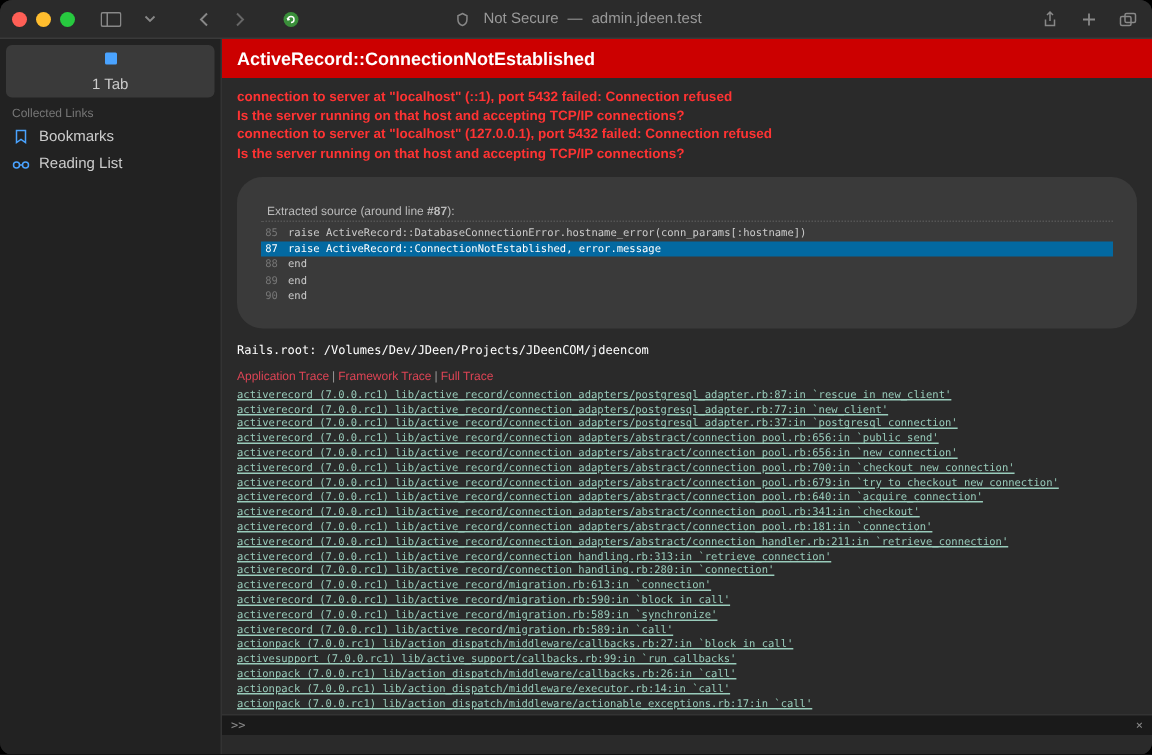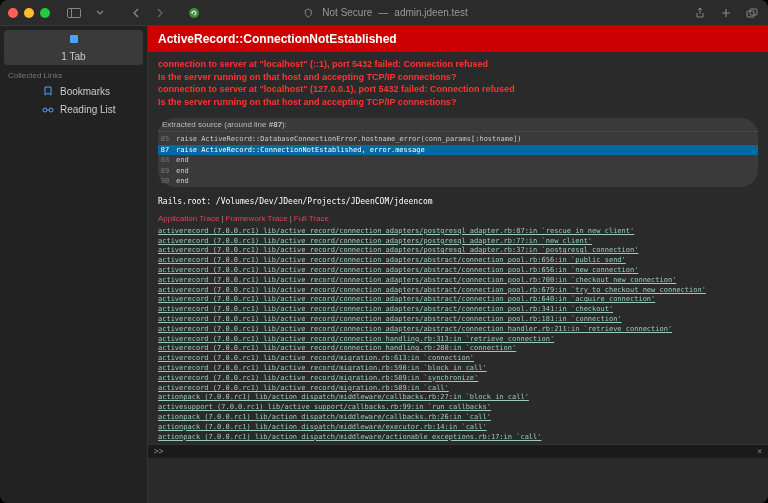--- a/index.html
+++ b/index.html
@@ -9,28 +9,28 @@
 .traffic { display: flex; gap: 6px; }
 .light { width: 10px; height: 10px; border-radius: 50%; }
 .red { background: #ff5f56; } .yellow { background: #ffbd2e; } .green { background: #27c93f; }
 .tb-icons { display: flex; gap: 10px; margin-left: 10px; }
 .tb-icon { width: 16px; height: 16px; display: flex; align-items: center; justify-content: center; color: #888; }
 .tb-center { position: absolute; left: 50%; transform: translateX(-50%); display: flex; align-items: center; gap: 6px; color: #999; font-size: 10px; }
 .nav-arrows { display: flex; gap: 8px; margin-left: 14px; }
 .tb-right { margin-left: auto; display: flex; gap: 10px; }
 .body { display: flex; flex: 1; overflow: hidden; }
 .sidebar { width: 148px; background: #222; border-right: 1px solid #333; display: flex; flex-direction: column; padding-top: 4px; font-size: 10px; color: #ccc; }
-.side-row { display: flex; align-items: center; padding: 3px 8px; gap: 6px; margin-left: 34px; }
+.side-row { display: flex; align-items: center; padding: 3px 8px; gap: 6px; }
 .side-row.active { background: #3a3a3a; border-radius: 4px; margin: 0 4px; flex-direction: column; }
 .side-section { color: #777; font-size: 8px; padding: 6px 8px 2px; }
 .side-icon { width: 12px; height: 12px; display: inline-flex; align-items: center; justify-content: center; }
 .main { flex: 1; background: #2a2a2a; overflow: auto; font-size: 8px; }
 .err-head { background: #cc0000; color: #fff; font-weight: bold; font-size: 12px; padding: 6px 10px; }
 .err-msg { color: #ff3333; font-weight: bold; padding: 6px 10px; font-size: 9px; line-height: 1.4; }
-.src-box { background: #3a3a3a; margin: 4px 10px; padding: 0; border-radius: 17px; }
+.src-box { background: #3a3a3a; margin: 4px 10px; padding: 16px; border-radius: 17px; }
 .src-title { color: #bbb; font-size: 8px; padding: 2px 4px; border-bottom: 1px dotted #555; margin-bottom: 2px; }
 .src-line { display: flex; font-family: Menlo, monospace; font-size: 7px; line-height: 1.5; color: #ccc; }
 .ln { width: 18px; text-align: center; color: #777; padding-right: 4px; user-select: none; }
 .src-line.hl { background: #0369a1; color: #fff; }
 .src-line.hl .ln { color: #fff; }
 .rails-root { color: #fff; font-family: Menlo, monospace; font-size: 8px; padding: 6px 10px; }
 .trace-tabs { padding: 2px 10px; font-size: 8px; }
 .trace-tabs span { color: #d45; }
 .trace-tabs .sep { color: #999; padding: 0 2px; }
 .traces { padding: 2px 10px; font-family: Menlo, monospace; font-size: 7px; color: #9cb; line-height: 1.4; }

